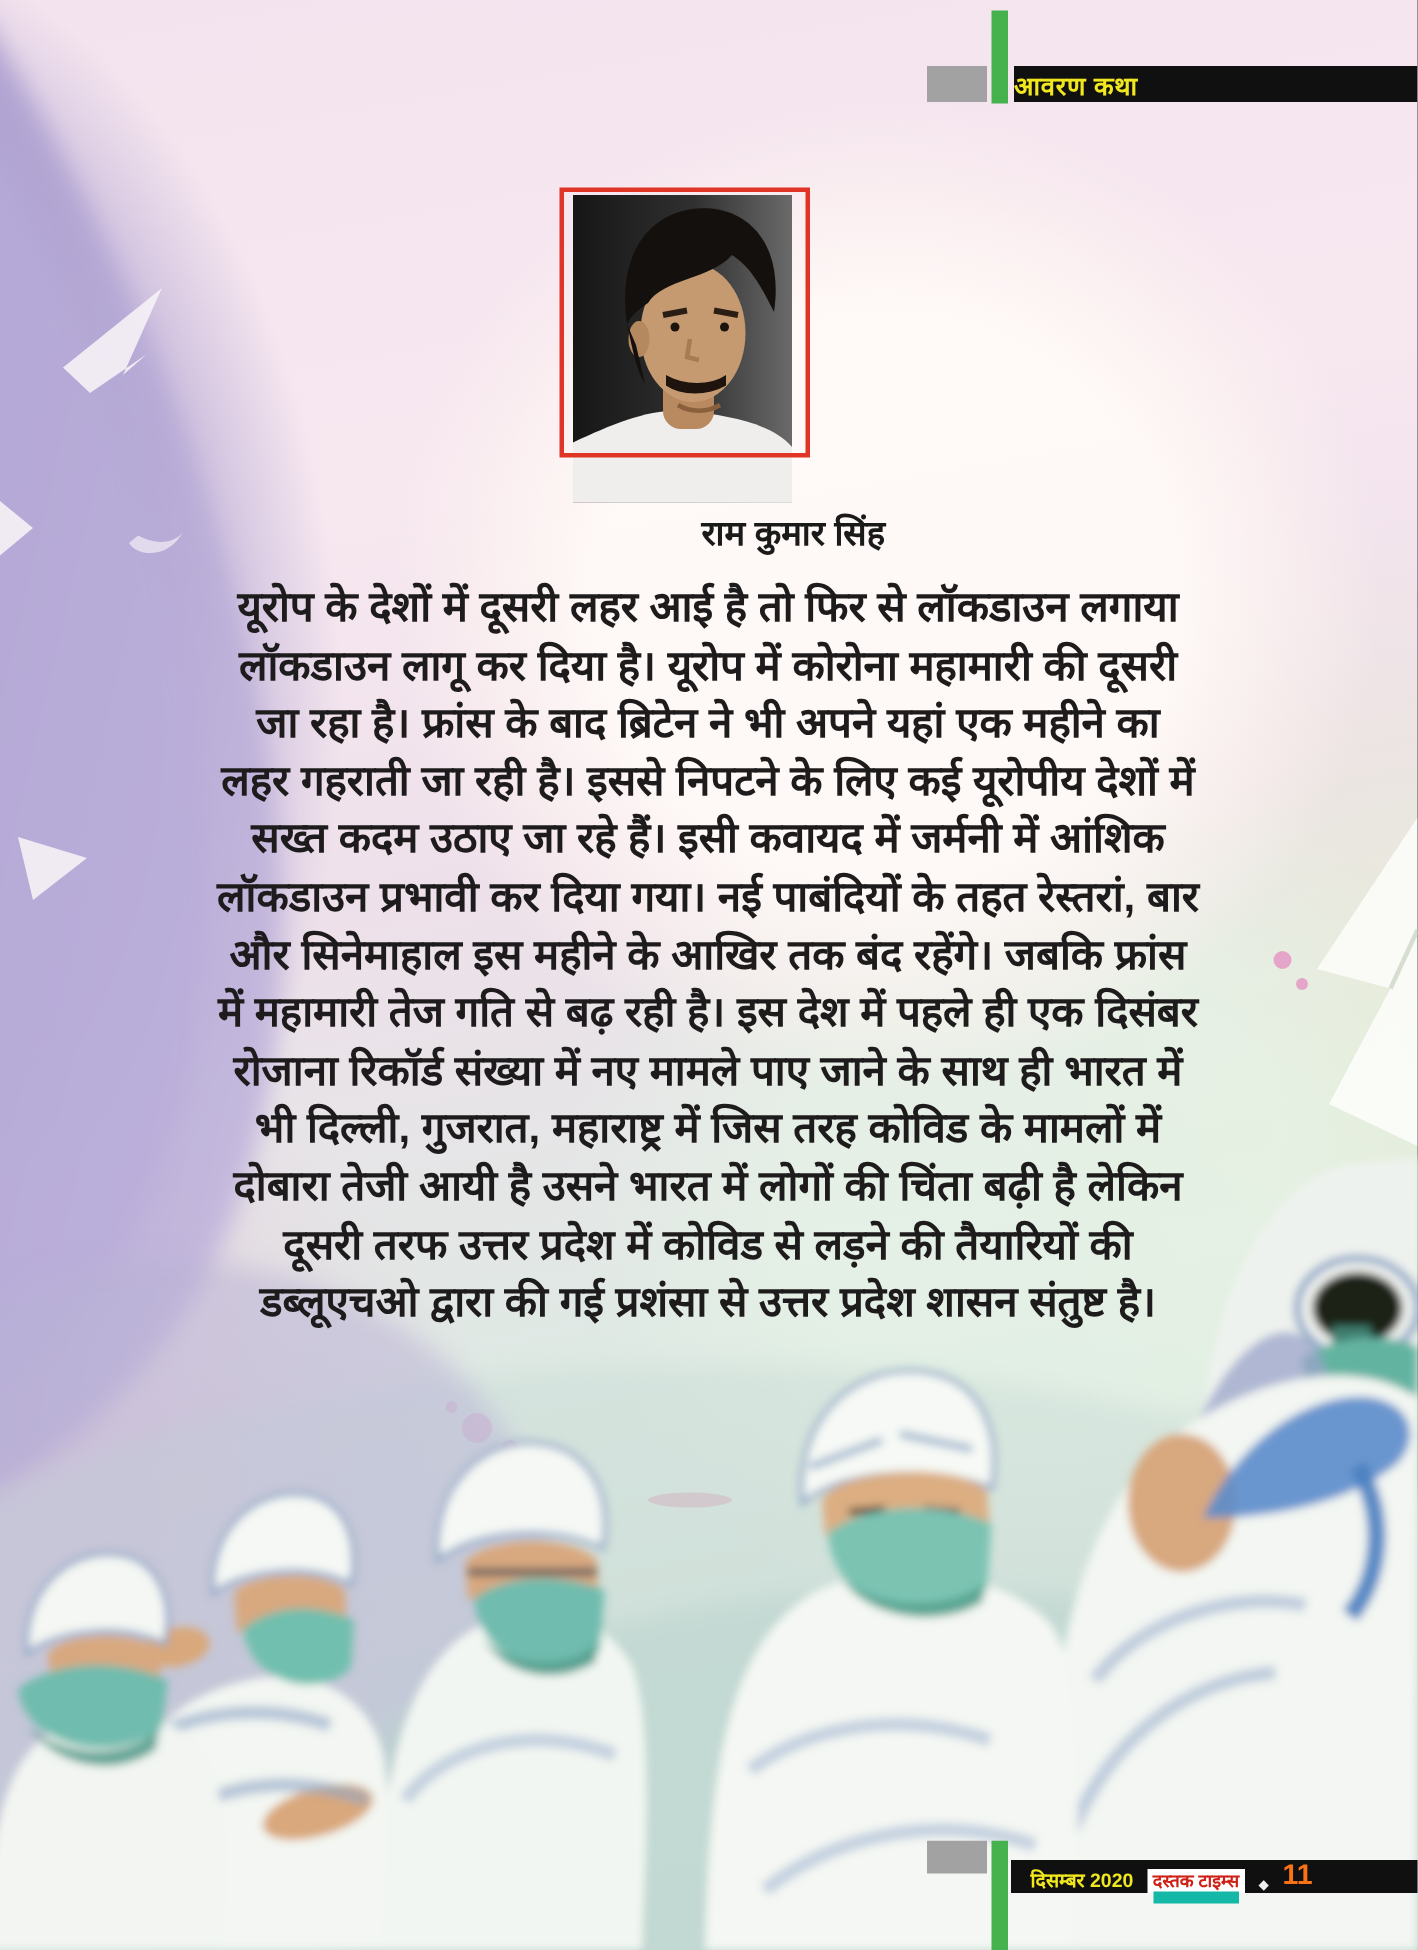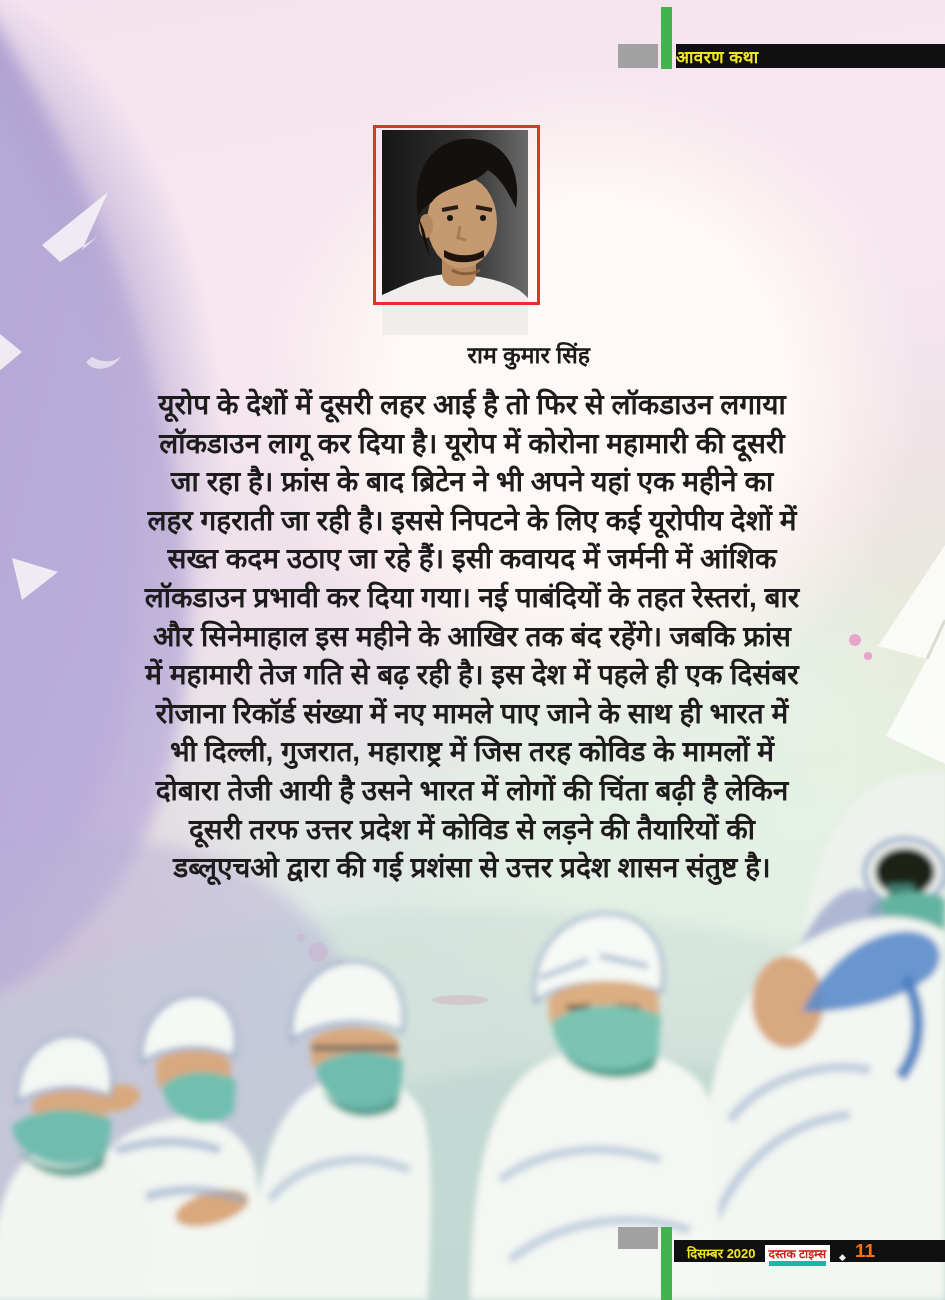--- a/index.html
+++ b/index.html
@@ -33,21 +33,21 @@
   .article{position:absolute;left:92px;top:386px;width:760px;}
   .article .ln{text-align:center;font-size:28px;font-weight:700;line-height:38.6px;color:#1d1b1b;white-space:nowrap;}
 
   
   .ftr-gray{position:absolute;left:618px;top:1227px;width:40px;height:22px;background:#a2a2a2;}
   .ftr-green{position:absolute;left:661px;top:1227px;width:11px;height:73px;background:#45b24e;}
   .ftr-black{position:absolute;left:674px;top:1227px;width:271px;height:22px;background:#101010;
     display:flex;align-items:flex-end;gap:9px;padding-left:13px;box-sizing:border-box;margin-top:13px;}
   .ftr-date{color:#f0e71e;font-size:13px;font-weight:bold;white-space:nowrap;}
   .ftr-logo{background:#ffffff;padding:0 4px;line-height:15px;display:inline-block;}
-  .ftr-logo span{color:#cf2015;font-size:12px;font-weight:bold;border-bottom:5px solid #14b8a6;white-space:nowrap;}
+  .ftr-logo span{color:#cf2015;font-size:12px;font-weight:bold;border-bottom:8px solid #14b8a6;white-space:nowrap;}
   .ftr-diamond{color:#efefef;font-size:9px;}
   .ftr-page{color:#f97316;font-size:19px;font-weight:bold;}
 </style>
 </head>
 <body>
 
 <div class="page">
 
   <svg class="decor" viewBox="0 0 945 1300" xmlns="http://www.w3.org/2000/svg">
     <defs>

